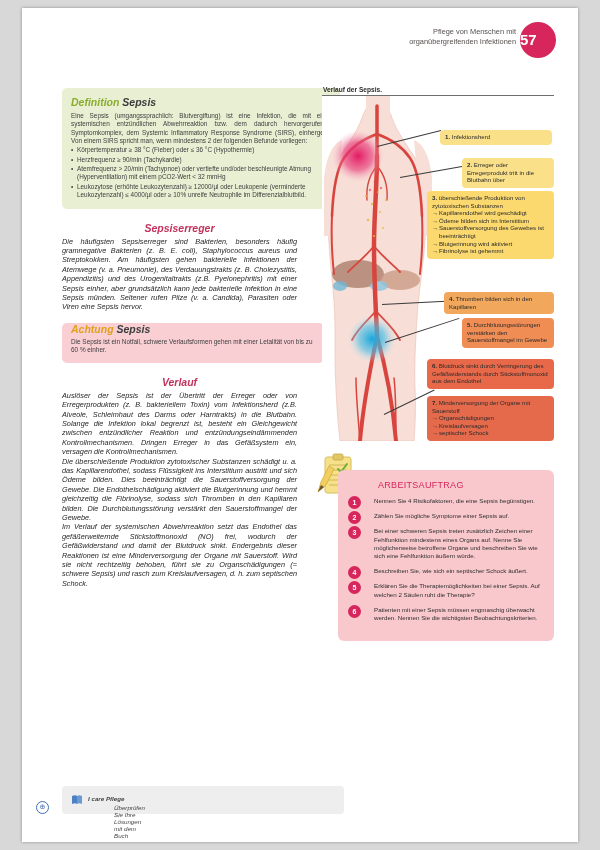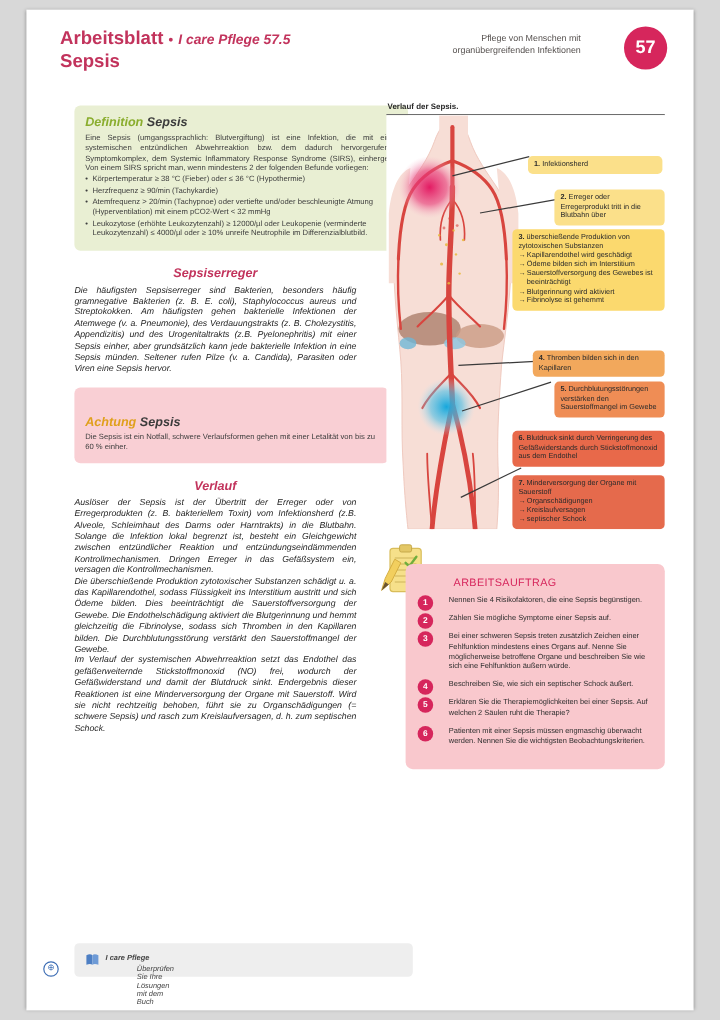--- a/index.html
+++ b/index.html
@@ -21,27 +21,27 @@
   .hdr{position:absolute;left:28px;top:16px;width:500px;height:52px;}
   .hdr-title{
     position:absolute;left:0;top:0;width:300px;
     color:#c2335c;font-weight:bold;font-size:15.5px;line-height:18px;
   }
   .hdr-title .icare{
     color:#c2335c;font-style:italic;font-size:11.5px;font-weight:bold;
   }
   .hdr-title .dot{color:#c2335c;font-size:11px;font-weight:bold;}
   .hdr-sub{
-    position:absolute;left:284px;top:3px;width:150px;
+    position:absolute;left:316px;top:3px;width:150px;
     text-align:right;color:#55504e;font-size:7.4px;line-height:10px;
   }
   .hdr-num{
     position:absolute;left:470px;top:-2px;width:36px;height:36px;
     border-radius:50%;background:#d6265c;color:#fff;
-    font-size:15px;font-weight:bold;text-align:center;line-height:36px;
+    font-size:15px;font-weight:bold;text-align:left;line-height:36px;
   }
 
   
   .lcol{position:absolute;left:40px;top:80px;width:235px;}
 
   .box-def{
     background:#e9efd3;border-radius:5px;padding:8px 9px 9px 9px;
     box-sizing:border-box;width:278px;
   }
   .box-def h3{margin:0 0 4px 0;font-size:10.5px;color:#8aad2e;font-style:italic;font-weight:bold;}
@@ -57,21 +57,21 @@
   .sec-h{
     color:#c2335c;font-weight:bold;font-style:italic;font-size:10.5px;
     margin:13px 0 3px 0;
     text-align:center;
   }
   .body-txt{
     font-size:7.3px;line-height:9.4px;color:#262626;text-align:justify;font-style:italic;
   }
 
   .box-warn{
-    background:#f9cfd4;border-radius:5px;padding:23px 9px 8px 9px;
+    background:#f9cfd4;border-radius:5px;padding:0 9px 8px 9px;
     box-sizing:border-box;width:262px;margin-top:11px;
   }
   .box-warn h3{margin:0 0 3px 0;font-size:10.5px;color:#e0a01c;font-style:italic;font-weight:bold;}
   .box-warn h3 b{color:#3b3b3b;font-style:italic;}
   .box-warn p{margin:0;font-size:6.4px;line-height:8.4px;color:#3d3d3d;}
   .thieme-mark{
     position:absolute;left:14px;top:793px;
     width:11px;height:11px;border-radius:50%;
     border:1px solid #3f6fb5;color:#3f6fb5;font-size:7px;
     text-align:center;line-height:10px;
@@ -129,27 +129,20 @@
   }
   .footer b{font-weight:bold;font-style:italic;}
   .foot-icon{position:absolute;left:9px;top:8px;width:12px;height:12px;}
 </style>
 </head>
 <body>
 
 <div class="page">
 
   <div class="hdr">
-    <div class="hdr-title">
-      <span>Arbeitsblatt</span>
-      <span class="dot">•</span>
-      <span class="icare">I care Pflege 57.5</span>
-      <br>
-      <span>Sepsis</span>
-    </div>
     <div class="hdr-sub">
       <span>Pflege von Menschen mit</span><br>
       <span>organübergreifenden Infektionen</span>
     </div>
     <div class="hdr-num">57</div>
   </div>
 
   <div class="lcol">
 
     <div class="box-def">

